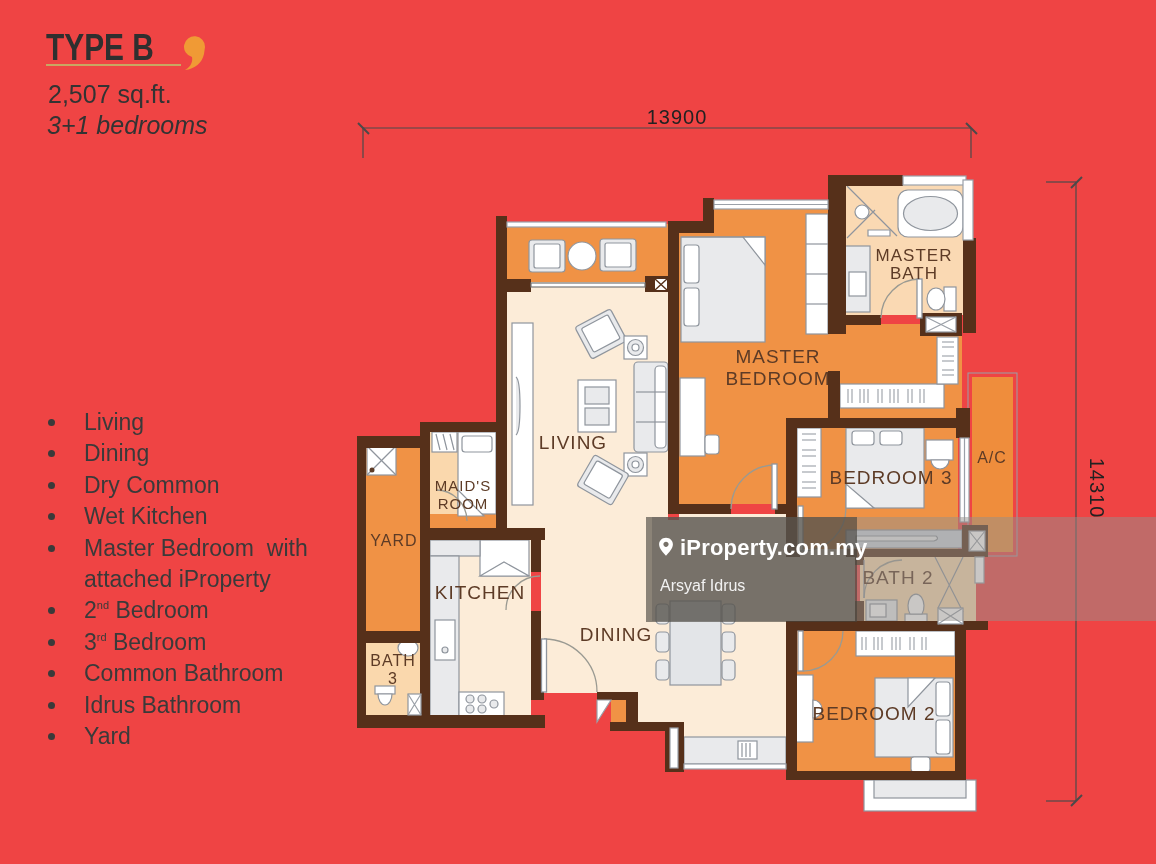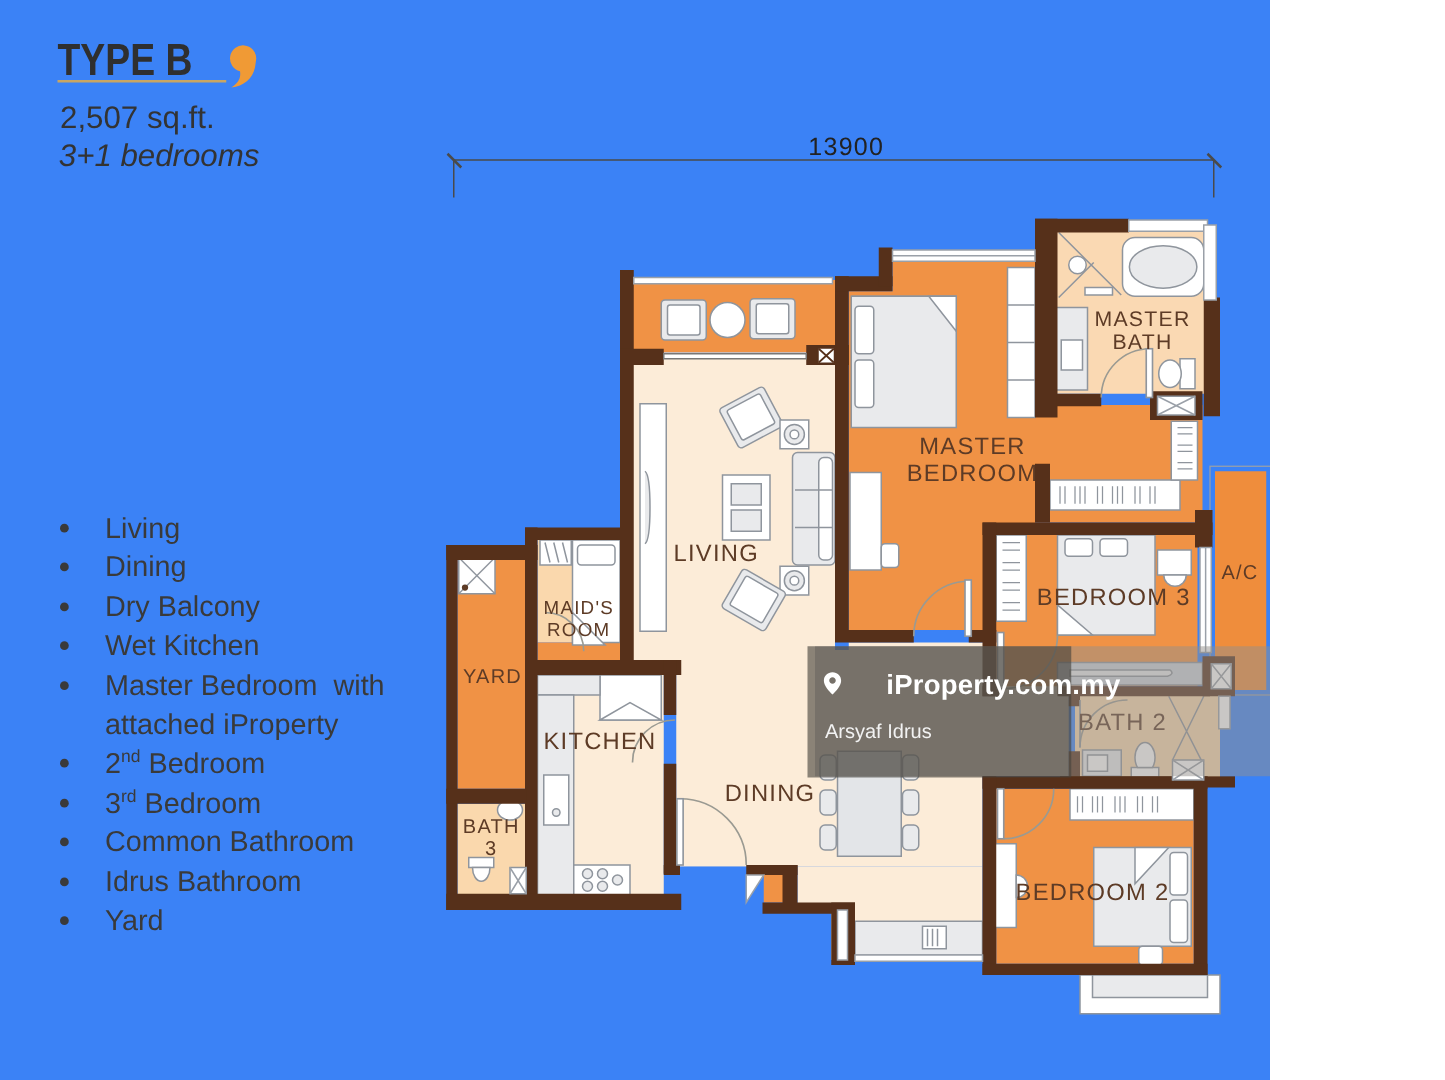--- a/index.html
+++ b/index.html
@@ -1,30 +1,30 @@
 <!DOCTYPE html>
 <html><head>
 <meta charset="utf-8">
 <style>
   html,body{margin:0;padding:0;background:#fff;}
-  #page{position:relative;width:1016px;height:864px;background:#3b82f6;overflow:hidden;
+  #page{position:relative;width:1156px;height:864px;background:#ef4444;overflow:hidden;
         font-family:"Liberation Sans", sans-serif;}
   .abs{position:absolute;}
   #title{left:46px;top:27px;font-size:36px;font-weight:bold;color:#2f2f2f;letter-spacing:0px;transform:scale(0.83,1);transform-origin:left top;}
   #underline{left:46px;top:64px;width:135px;height:2px;background:#c9a662;}
   #sub1{left:48px;top:80px;font-size:25px;color:#333;}
   #sub2{left:47px;top:111px;font-size:25px;color:#333;font-style:italic;}
   #bullets{left:48px;top:407px;font-size:23px;color:#3a3a3a;line-height:31.4px;}
   #bullets .row{position:relative;padding-left:36px;white-space:nowrap;}
   #bullets .row.nob:before{display:none;}
   #bullets .row:before{content:"";position:absolute;left:0px;top:12px;width:7px;height:7px;border-radius:50%;background:#3a3a3a;}
-  sup{font-size:14px;line-height:0;}
+  sup{font-size:11px;line-height:0;}
   #wmlight{left:652px;top:517px;width:504px;height:104px;background:rgba(148,144,139,0.5);}
   #wmdark{left:646px;top:517px;width:211px;height:105px;background:rgba(70,66,60,0.62);}
-  #wmtext1{left:680px;top:535px;font-size:22px;font-weight:bold;color:#fff;letter-spacing:0.2px;margin-left:29px;}
+  #wmtext1{left:680px;top:535px;font-size:22px;font-weight:bold;color:#fff;letter-spacing:0.2px;}
   #wmtext2{left:660px;top:577px;font-size:16px;color:#f2f2f2;}
   #wmpin{left:658px;top:537px;}
 </style>
 </head>
 <body>
 <div id="page">
 
   <div class="abs" id="title">TYPE B</div>
 
   <div class="abs" id="underline"></div>
@@ -32,21 +32,21 @@
   <svg class="abs" style="left:181px;top:36px" width="32" height="40" viewBox="0 0 32 40">
     <path d="M 24 11 a 10.5 10.5 0 1 0 -13 10 c 1 6 -2 10 -7 13 c 10 -1 17 -7 19 -16 z" fill="#f09a35"></path>
   </svg>
 
   <div class="abs" id="sub1">2,507 sq.ft.</div>
   <div class="abs" id="sub2">3+1 bedrooms</div>
 
   <div class="abs" id="bullets">
     <div class="row">Living</div>
     <div class="row">Dining</div>
-    <div class="row">Dry Balcony</div>
+    <div class="row">Dry Common</div>
     <div class="row">Wet Kitchen</div>
     <div class="row">Master Bedroom&nbsp; with</div>
     <div class="row nob">attached iProperty</div>
     <div class="row">2<sup>nd</sup> Bedroom</div>
     <div class="row">3<sup>rd</sup> Bedroom</div>
     <div class="row">Common Bathroom</div>
     <div class="row">Idrus Bathroom</div>
     <div class="row">Yard</div>
   </div>
 

